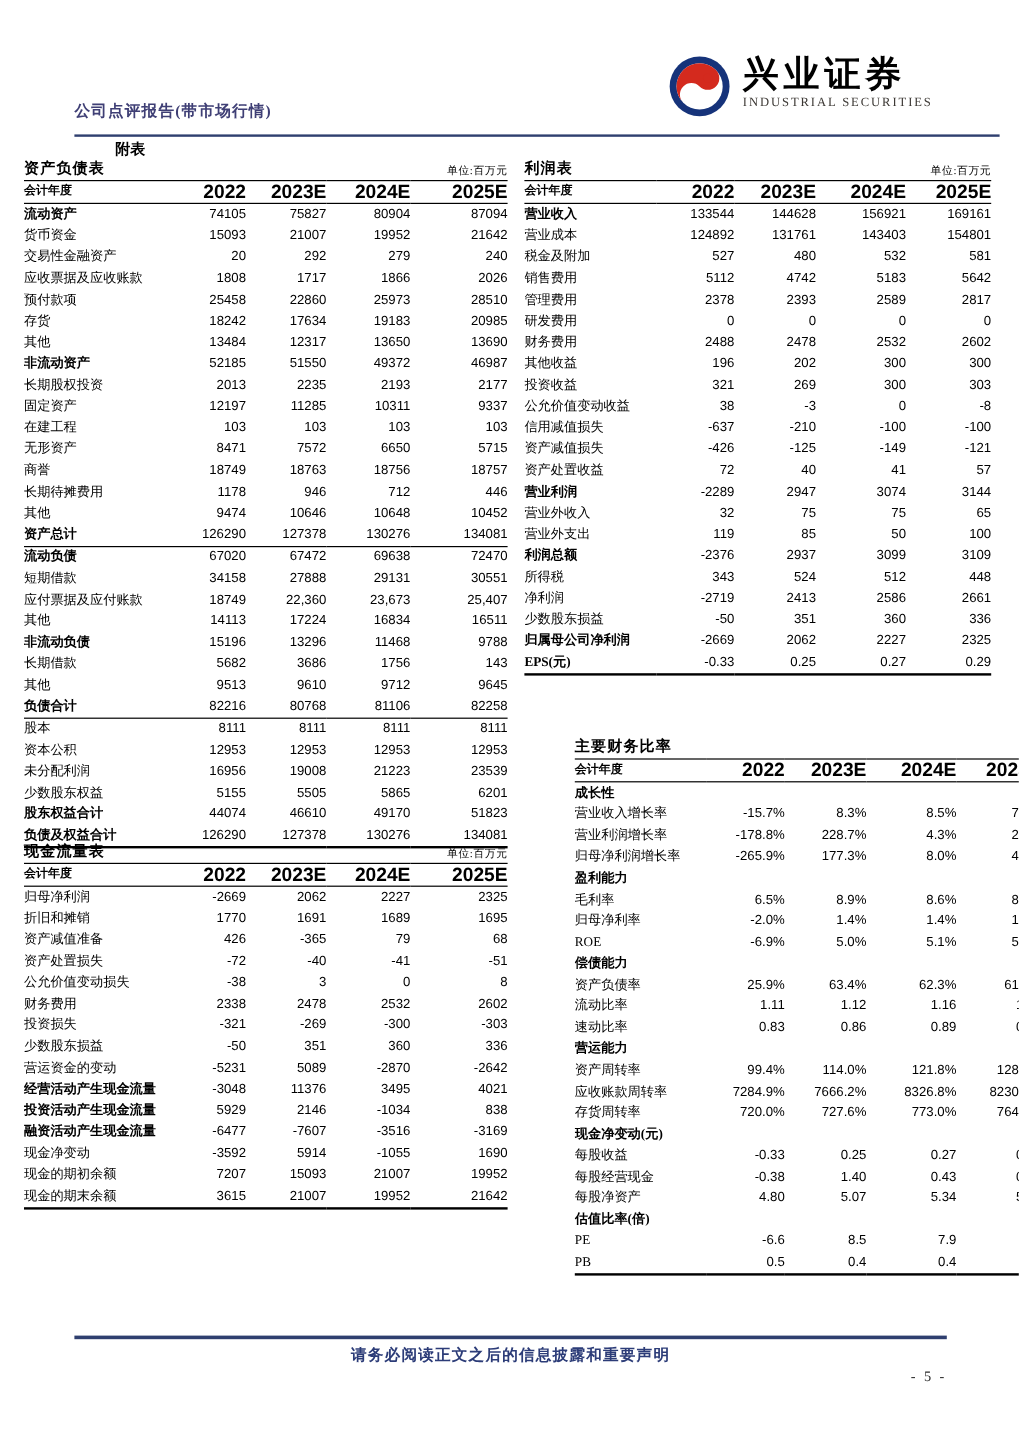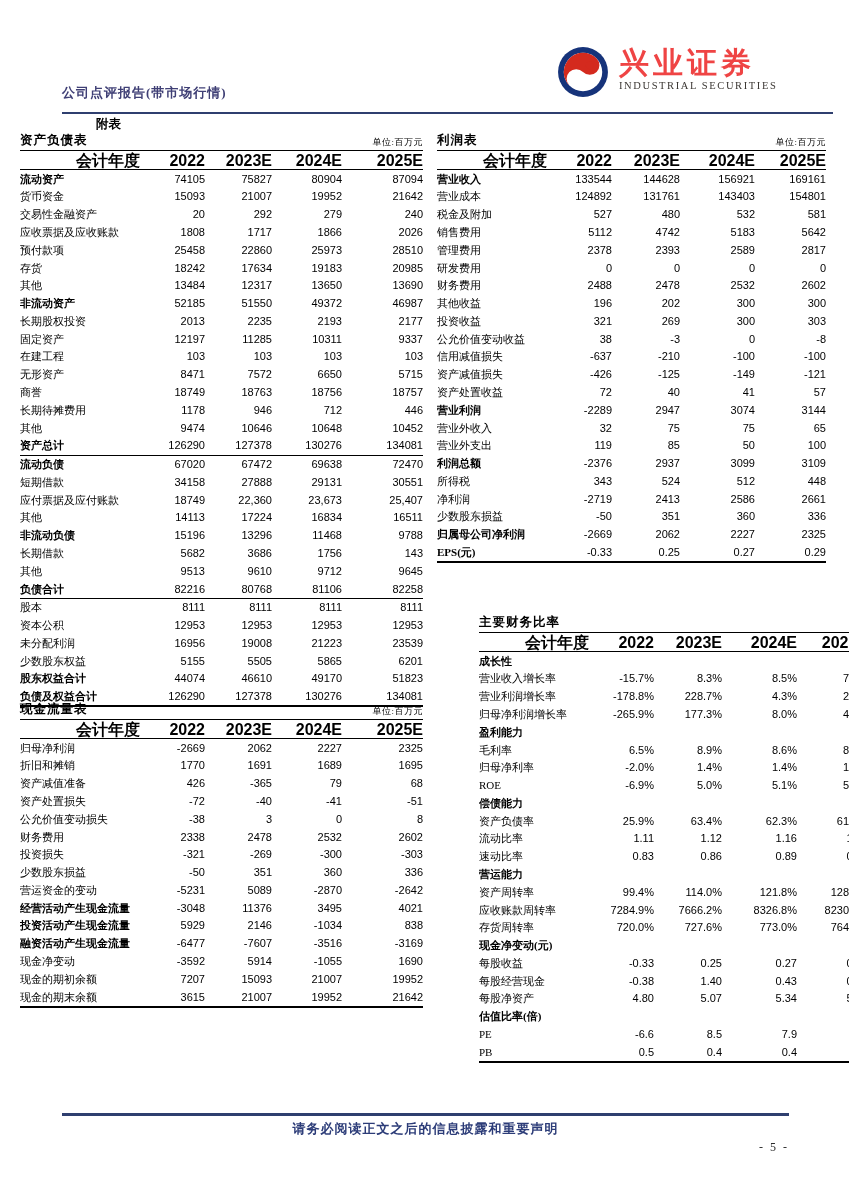--- a/index.html
+++ b/index.html
@@ -14,21 +14,21 @@
     position:absolute; left:62px; top:84px;
     font-size:13px; font-weight:bold; letter-spacing:1px;
     color:#3f3f75;
   }
   .brand { position:absolute; top:46px; right:60px; width:232px; }
   .brand-row { display:flex; align-items:flex-start; }
   .logo-icon { width:52px; height:52px; margin-right:10px; flex:0 0 auto; }
   .brand-text { display:flex; flex-direction:column; }
   .brand-cn {
     font-size:30px; font-weight:bold; letter-spacing:4px;
-    color:#ef4444; line-height:34px; white-space:nowrap;
+    color:#000000; line-height:34px; white-space:nowrap;
   }
   .brand-en {
     font-size:10.5px; letter-spacing:1.6px; color:#3b3733;
     line-height:12px; white-space:nowrap;
   }
   .header-rule {
     position:absolute; left:62px; top:112px; width:771px; height:2px;
     background:#2f3f6f;
   }
   .appendix-label {
@@ -45,21 +45,21 @@
 
   .tbl-title-row { display:flex; justify-content:space-between; align-items:flex-end; height:18px; }
   .tbl-title { font-size:12.5px; font-weight:bold; letter-spacing:1px; }
   .tbl-unit  { font-size:9px; letter-spacing:0.5px;text-align:center; }
 
   table.fin { width:100%; border-collapse:collapse; table-layout:fixed; margin-top:1px; }
   table.fin th {
     border-top:1.5px solid #000; border-bottom:1.5px solid #000;
     padding:3px 0 2px; font-size:16px; line-height:13px;
   }
-  table.fin th:first-child { text-align:right; font-family:Liberation Sans, sans-serif; font-size:16px; }
+  table.fin th:first-child { text-align:left; font-family:Liberation Mono, monospace; font-size:10px; }
   table.fin th.num { text-align:right; font-family:"Liberation Sans",sans-serif; }
   table.fin td { padding:2.6px 0; font-size:11px; line-height:12.6px; }
   td.label { font-family:"Liberation Serif",serif; white-space:nowrap; overflow:hidden; }
   td.num { font-family:"Liberation Sans",sans-serif; text-align:right; font-size:11.5px; }
   tr.bold td.label { font-weight:bold; }
   tr.rule td { border-bottom:1px solid #000; }
   table.fin tbody tr:last-child td { border-bottom:2px solid #000; }
 
   
   .tbl-left  th:nth-child(1){width:120px;} .tbl-left  th:nth-child(2){width:65px;}

